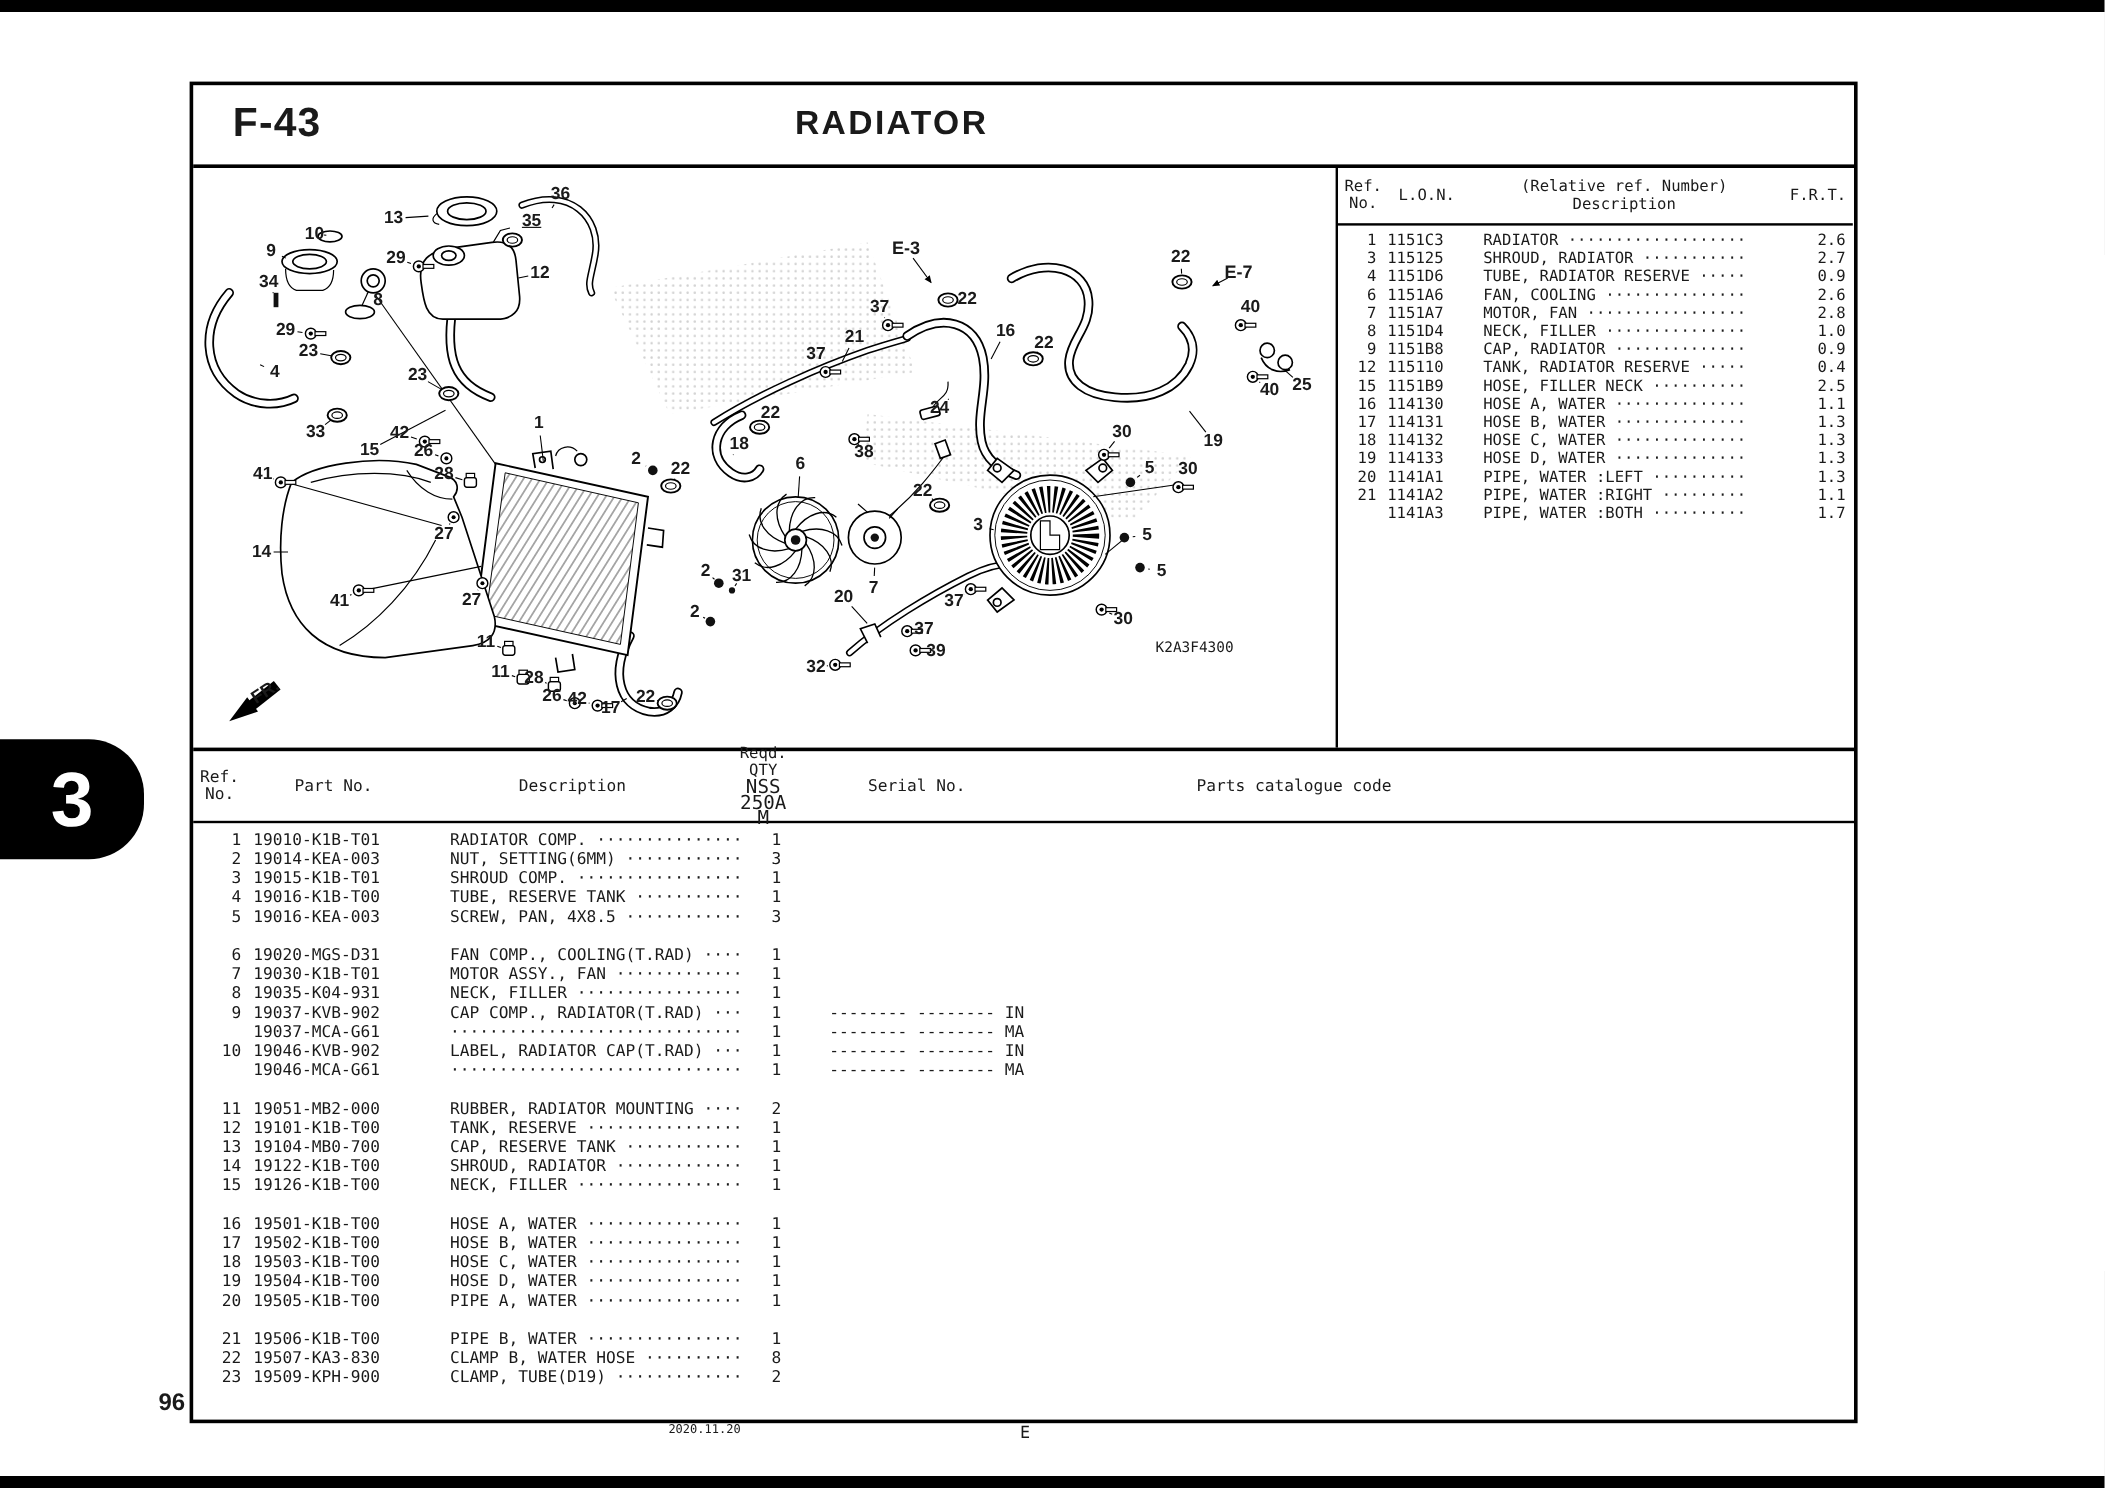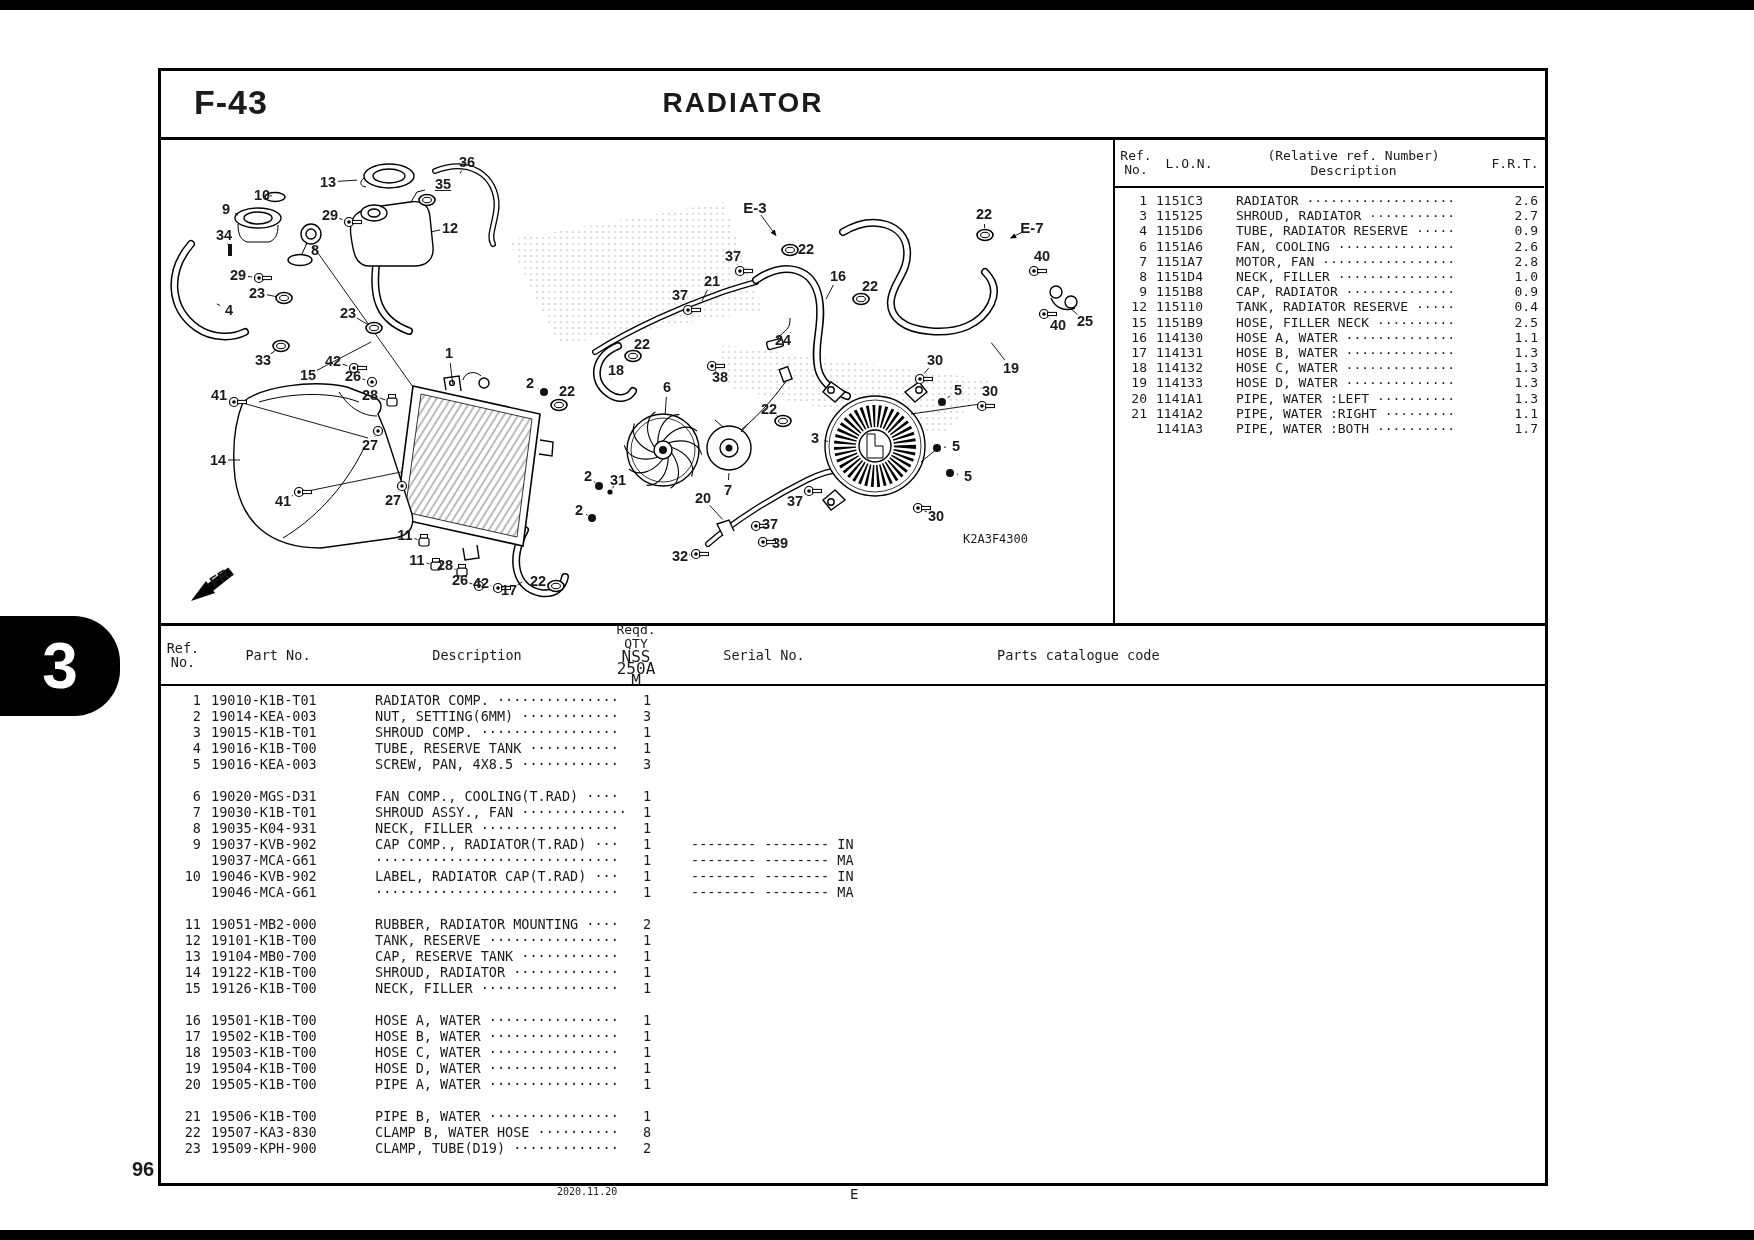--- a/index.html
+++ b/index.html
@@ -534,21 +534,21 @@
       <div id="p-groups">
           <div class="pgroup">
             <div class="prow"><span class="p-ref">1</span><span class="p-part">19010-K1B-T01</span><span class="p-desc">RADIATOR COMP. ···············</span><span class="p-qty">1</span><span class="p-serial"></span></div>
             <div class="prow"><span class="p-ref">2</span><span class="p-part">19014-KEA-003</span><span class="p-desc">NUT, SETTING(6MM) ············</span><span class="p-qty">3</span><span class="p-serial"></span></div>
             <div class="prow"><span class="p-ref">3</span><span class="p-part">19015-K1B-T01</span><span class="p-desc">SHROUD COMP. ·················</span><span class="p-qty">1</span><span class="p-serial"></span></div>
             <div class="prow"><span class="p-ref">4</span><span class="p-part">19016-K1B-T00</span><span class="p-desc">TUBE, RESERVE TANK ···········</span><span class="p-qty">1</span><span class="p-serial"></span></div>
             <div class="prow"><span class="p-ref">5</span><span class="p-part">19016-KEA-003</span><span class="p-desc">SCREW, PAN, 4X8.5 ············</span><span class="p-qty">3</span><span class="p-serial"></span></div>
           </div>
           <div class="pgroup">
             <div class="prow"><span class="p-ref">6</span><span class="p-part">19020-MGS-D31</span><span class="p-desc">FAN COMP., COOLING(T.RAD) ····</span><span class="p-qty">1</span><span class="p-serial"></span></div>
-            <div class="prow"><span class="p-ref">7</span><span class="p-part">19030-K1B-T01</span><span class="p-desc">SHROUD ASSY., FAN ·············</span><span class="p-qty">1</span><span class="p-serial"></span></div>
+            <div class="prow"><span class="p-ref">7</span><span class="p-part">19030-K1B-T01</span><span class="p-desc">MOTOR ASSY., FAN ·············</span><span class="p-qty">1</span><span class="p-serial"></span></div>
             <div class="prow"><span class="p-ref">8</span><span class="p-part">19035-K04-931</span><span class="p-desc">NECK, FILLER ·················</span><span class="p-qty">1</span><span class="p-serial"></span></div>
             <div class="prow"><span class="p-ref">9</span><span class="p-part">19037-KVB-902</span><span class="p-desc">CAP COMP., RADIATOR(T.RAD) ···</span><span class="p-qty">1</span><span class="p-serial">-------- -------- IN</span></div>
             <div class="prow"><span class="p-ref"></span><span class="p-part">19037-MCA-G61</span><span class="p-desc">······························</span><span class="p-qty">1</span><span class="p-serial">-------- -------- MA</span></div>
             <div class="prow"><span class="p-ref">10</span><span class="p-part">19046-KVB-902</span><span class="p-desc">LABEL, RADIATOR CAP(T.RAD) ···</span><span class="p-qty">1</span><span class="p-serial">-------- -------- IN</span></div>
             <div class="prow"><span class="p-ref"></span><span class="p-part">19046-MCA-G61</span><span class="p-desc">······························</span><span class="p-qty">1</span><span class="p-serial">-------- -------- MA</span></div>
           </div>
           <div class="pgroup">
             <div class="prow"><span class="p-ref">11</span><span class="p-part">19051-MB2-000</span><span class="p-desc">RUBBER, RADIATOR MOUNTING ····</span><span class="p-qty">2</span><span class="p-serial"></span></div>
             <div class="prow"><span class="p-ref">12</span><span class="p-part">19101-K1B-T00</span><span class="p-desc">TANK, RESERVE ················</span><span class="p-qty">1</span><span class="p-serial"></span></div>
             <div class="prow"><span class="p-ref">13</span><span class="p-part">19104-MB0-700</span><span class="p-desc">CAP, RESERVE TANK ············</span><span class="p-qty">1</span><span class="p-serial"></span></div>

